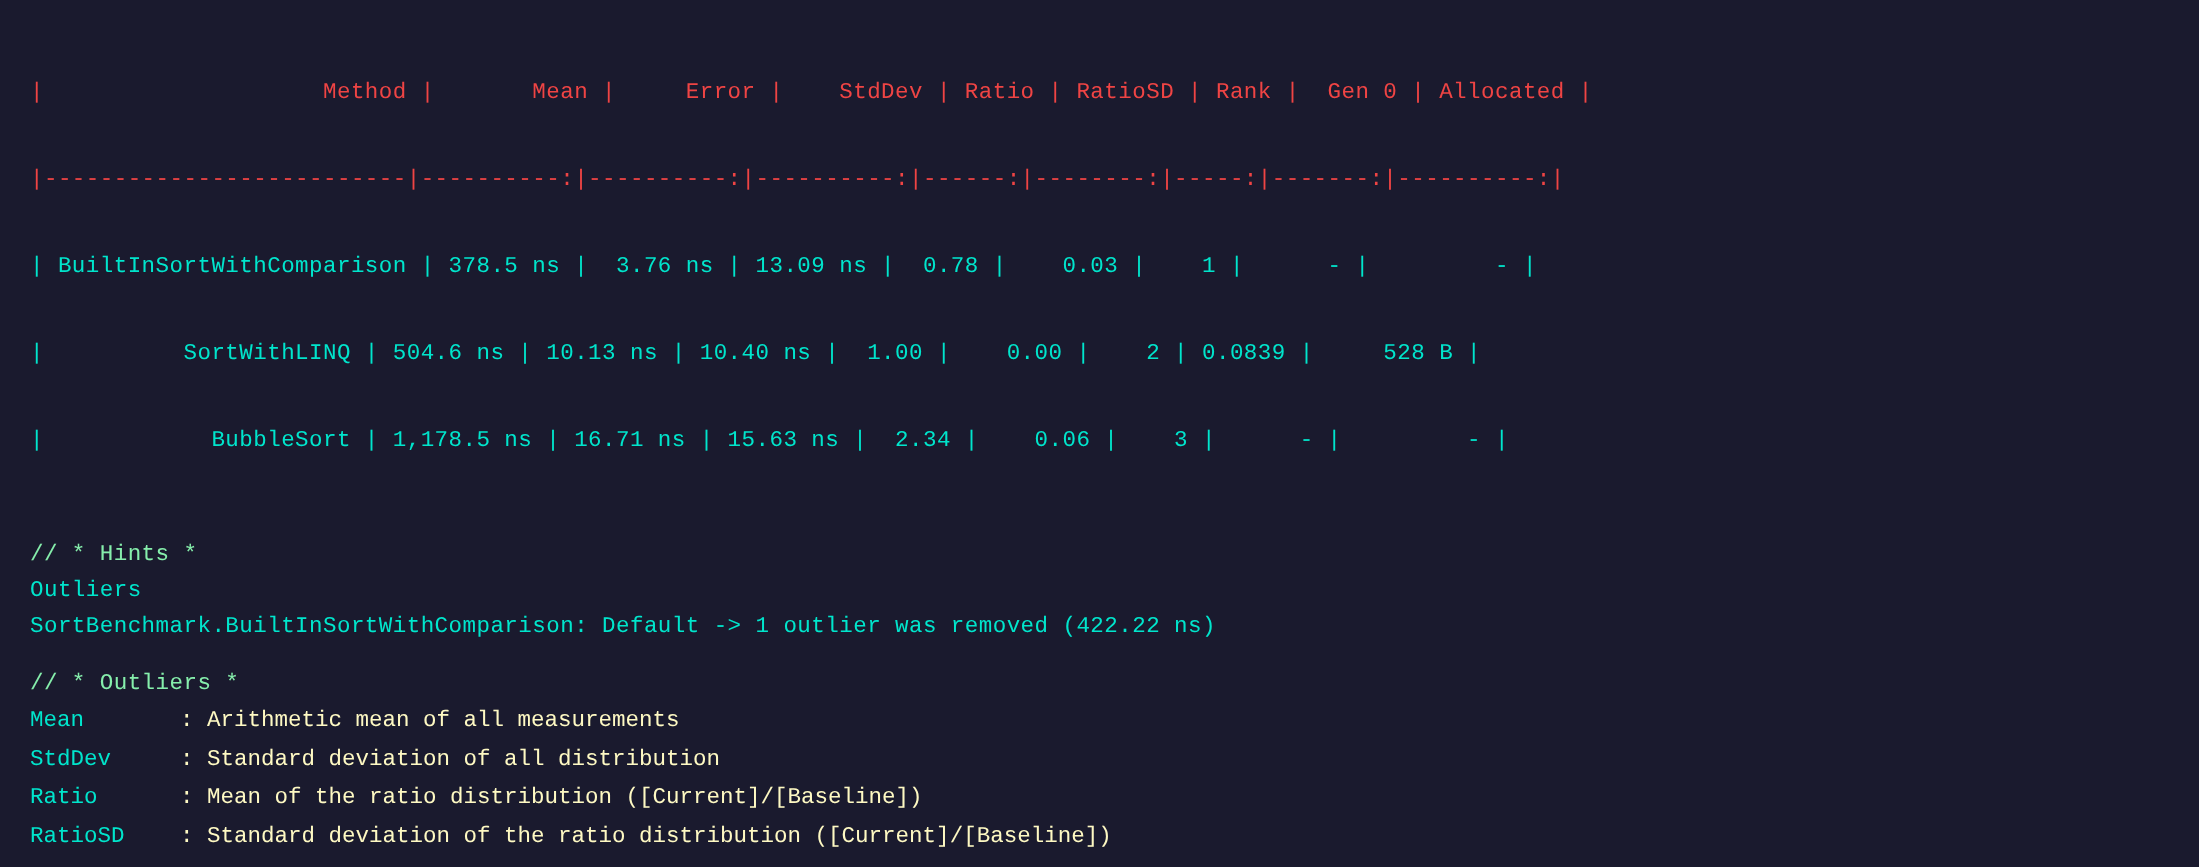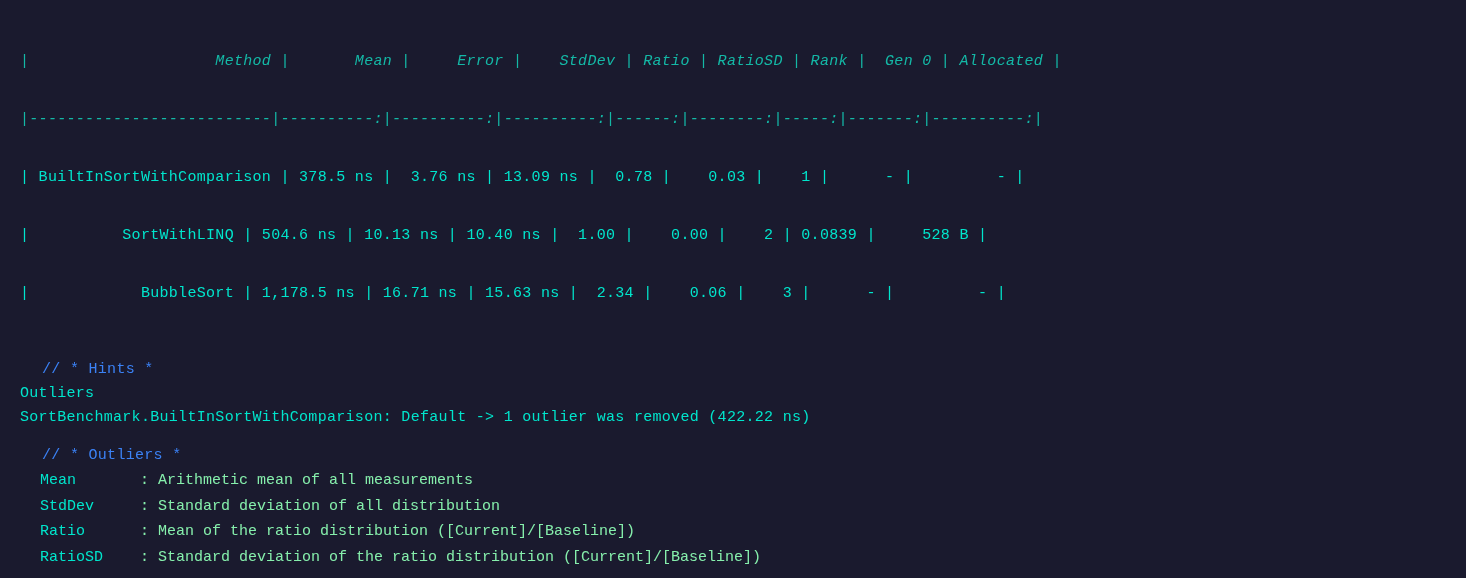--- a/index.html
+++ b/index.html
@@ -34,40 +34,37 @@
       margin-bottom: 14px;
     }
 
     .legends-section {
       margin-bottom: 4px;
     }
 
     .legend-row {
       display: flex;
       line-height: 1.7;
-      margin-left: 20px;
     }
 
     .legend-key {
       min-width: 100px;
       color: #00e5cc;
     }
 
     .legend-value {
+      color: #fef9c3;
+    }
+
+    .comment {
       color: #86efac;
     }
 
-    .comment {
-      color: #3b82f6;
-      margin-left: 22px;
-    }
-
     .divider-line {
-      color: #14b8a6;
-      font-style: italic;
+      color: #ef4444;
     }
   </style>
 </head>
 <body>
 
 <div>
 
   <div class="benchmark-table">
     <span class="table-line divider-line">|                    Method |       Mean |     Error |    StdDev | Ratio | RatioSD | Rank |  Gen 0 | Allocated |</span>
     <span class="table-line divider-line">|--------------------------|----------:|----------:|----------:|------:|--------:|-----:|-------:|----------:|</span>

